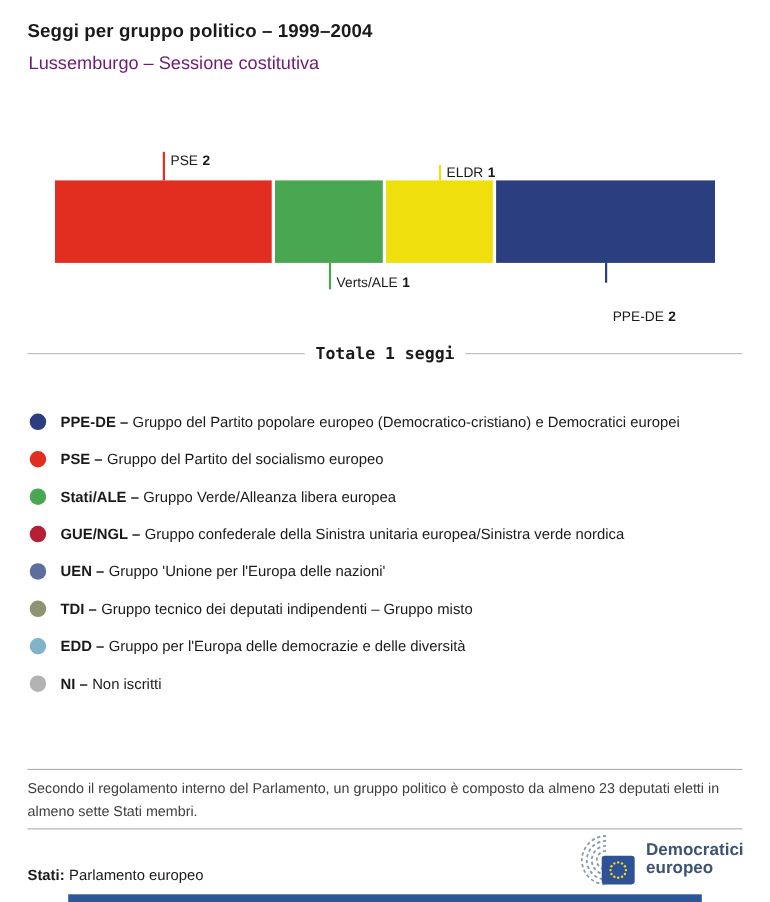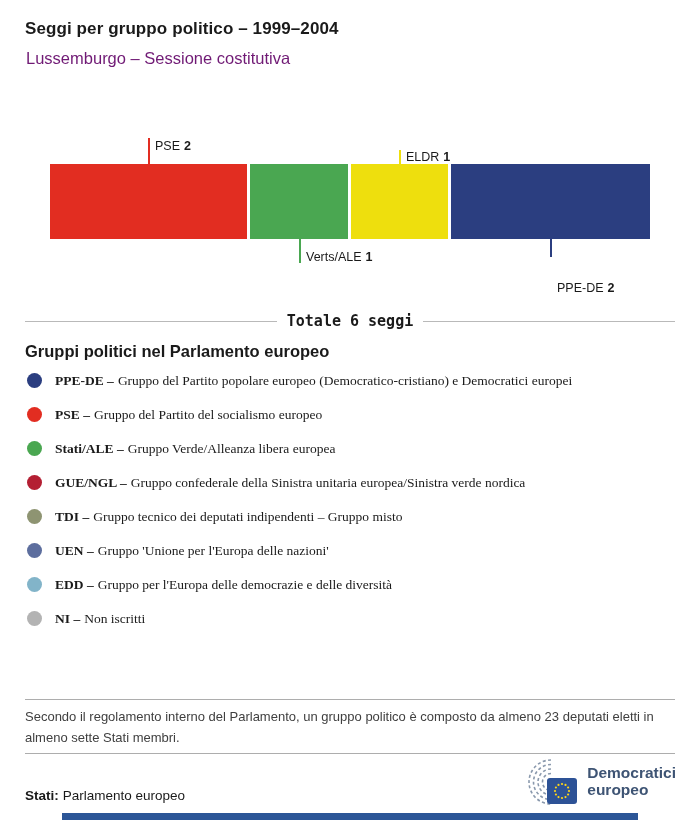--- a/index.html
+++ b/index.html
@@ -31,21 +31,21 @@
   .co-3{left:557px;top:241px;margin-top:40px;}
 
   
   .totale{position:absolute;left:25px;top:312px;width:650px;display:flex;align-items:center;}
   .totale .rule{flex:1;height:1px;background:#b9b9b9;}
   .totale .txt{margin:0 10px;font-family:"DejaVu Sans Mono",monospace;font-weight:bold;font-size:15px;white-space:nowrap;}
 
   
   .legend-title{position:absolute;left:25px;top:342px;font-size:16.5px;font-weight:bold;}
   .legend{position:absolute;left:25px;top:373px;width:655px;}
-  .lrow{display:flex;align-items:flex-start;height:18px;margin-bottom:16px;font-family:Liberation Serif, serif;}
+  .lrow{display:flex;align-items:flex-end;height:18px;margin-bottom:16px;}
   .dot{width:15px;height:15px;border-radius:50%;flex:0 0 15px;margin-left:2px;}
   .ltext{margin-left:13px;font-size:13.5px;white-space:nowrap;}
   .ltext b{margin-right:4px;}
 
   
   .rule-h{position:absolute;left:25px;width:650px;height:1px;background:#adadad;}
   .rule-1{top:699px;}
   .rule-2{top:753px;}
   .note{position:absolute;left:25px;top:706px;width:648px;font-size:13px;line-height:21px;color:#404040;}
   .source{position:absolute;left:25px;top:788px;font-size:13.5px;}
@@ -84,49 +84,48 @@
     <div class="callout co-2">
       <span>ELDR</span><b>1</b>
     </div>
     <div class="callout co-3">
       <span>PPE-DE</span><b>2</b>
     </div>
   </div>
 
   <div class="totale">
     <div class="rule"></div>
-    <div class="txt">Totale 6 seggi</div>
+    <div class="txt">Totale 1 seggi</div>
     <div class="rule"></div>
   </div>
 
-  <div class="legend-title">Gruppi politici nel Parlamento europeo</div>
   <div class="legend">
     <div class="lrow">
       <span class="dot" style="background: rgb(43, 62, 128);"></span>
       <span class="ltext"><b>PPE-DE –</b><span>Gruppo del Partito popolare europeo (Democratico-cristiano) e Democratici europei</span></span>
     </div>
     <div class="lrow">
       <span class="dot" style="background: rgb(226, 45, 33);"></span>
       <span class="ltext"><b>PSE –</b><span>Gruppo del Partito del socialismo europeo</span></span>
     </div>
     <div class="lrow">
       <span class="dot" style="background: rgb(74, 167, 81);"></span>
       <span class="ltext"><b>Stati/ALE –</b><span>Gruppo Verde/Alleanza libera europea</span></span>
     </div>
     <div class="lrow">
       <span class="dot" style="background: rgb(180, 31, 51);"></span>
       <span class="ltext"><b>GUE/NGL –</b><span>Gruppo confederale della Sinistra unitaria europea/Sinistra verde nordica</span></span>
     </div>
     <div class="lrow">
+      <span class="dot" style="background: rgb(93, 110, 158);"></span>
+      <span class="ltext"><b>UEN –</b><span>Gruppo 'Unione per l'Europa delle nazioni'</span></span>
+    </div>
+    <div class="lrow">
       <span class="dot" style="background: rgb(142, 148, 114);"></span>
       <span class="ltext"><b>TDI –</b><span>Gruppo tecnico dei deputati indipendenti – Gruppo misto</span></span>
-    </div>
-    <div class="lrow">
-      <span class="dot" style="background: rgb(93, 110, 158);"></span>
-      <span class="ltext"><b>UEN –</b><span>Gruppo 'Unione per l'Europa delle nazioni'</span></span>
     </div>
     <div class="lrow">
       <span class="dot" style="background: rgb(130, 180, 201);"></span>
       <span class="ltext"><b>EDD –</b><span>Gruppo per l'Europa delle democrazie e delle diversità</span></span>
     </div>
     <div class="lrow">
       <span class="dot" style="background: rgb(179, 179, 179);"></span>
       <span class="ltext"><b>NI –</b><span>Non iscritti</span></span>
     </div>
   </div>

